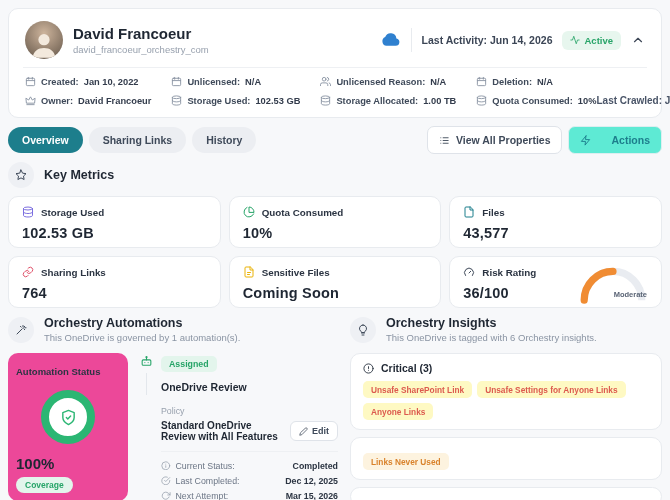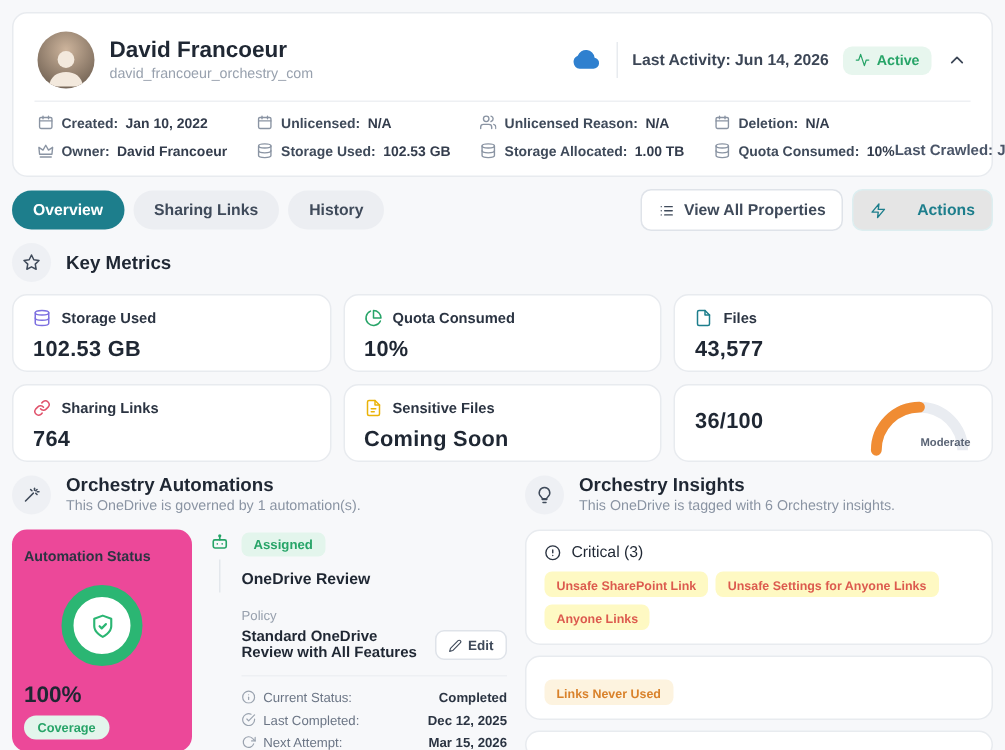--- a/index.html
+++ b/index.html
@@ -42,21 +42,21 @@
   
   .tabs-row { display: flex; align-items: center; gap: 6px; }
   .tabs { display: flex; gap: 6px; }
   .tab { border: none; background: #eceef2; color: #3f4a5a; font-weight: 600; font-size: 10.5px;
     padding: 7px 14px; border-radius: 16px; font-family: inherit; cursor: pointer; }
   .tab.active { background: #1d7e8c; color: #fff; }
   .btn { display: inline-flex; align-items: center; gap: 6px; border: 1px solid #dfe3e9; background: #fff;
     border-radius: 7px; padding: 7px 11px; font-size: 10.5px; font-weight: 600; color: #3f4a5a;
     font-family: inherit; cursor: pointer; white-space: nowrap; }
   .btn .icon { width: 11px; height: 11px; }
-  .btn.teal { background: #e5e5e5; border-color: #ddeef0; color: #1d7e8c; gap: 20px; }
+  .btn.teal { background: #5eead4; border-color: #ddeef0; color: #1d7e8c; gap: 20px; }
 
   
   .section-head { display: flex; align-items: center; gap: 10px; }
   .icon-circle { width: 26px; height: 26px; border-radius: 50%; background: #eef0f4; color: #3f4a5a;
     display: flex; align-items: center; justify-content: center; flex: none; }
   .icon-circle .icon { width: 12px; height: 12px; }
   .sh-title { font-size: 12.5px; font-weight: 700; color: #1f2733; }
   .sh-sub { font-size: 9.5px; color: #8a94a3; margin-top: 2px; }
 
   
@@ -99,21 +99,21 @@
   .btn.sm .icon { width: 9px; height: 9px; }
   .assign-content .hdiv { margin: 9px 0 6px; }
   .s-row { display: flex; align-items: center; gap: 5px; font-size: 8.8px; color: #6b7585; padding: 2.5px 0; }
   .s-ic { width: 9.5px; height: 9.5px; color: #9aa3af; }
   .s-value { margin-left: auto; color: #2b3442; font-weight: 600; }
 
   .groups { display: flex; flex-direction: column; gap: 7px; margin-top: 10px; }
   .group { padding: 8px 12px 9px; }
   .g-head { display: flex; align-items: center; gap: 7px; }
   .g-ic { width: 11px; height: 11px; color: #2b3442; }
-  .g-label { font-size: 10.5px; font-weight: 400; color: #1f2733; }
+  .g-label { font-size: 10.5px; font-weight: 700; color: #1f2733; }
   .g-tags { display: flex; flex-wrap: wrap; gap: 5px; margin-top: 7px; }
   .tag { font-size: 8.3px; font-weight: 600; padding: 3.5px 8px; border-radius: 5px; white-space: nowrap; cursor: pointer; }
   .sev-critical { background: #fef9c3; color: #dc5a4e; }
   .sev-important { background: #fdf3df; color: #d9822b; }
 </style>
 </head>
 <body>
 
 <div class="page">
 
@@ -344,20 +344,29 @@
               <path d="M14 2H6a2 2 0 0 0-2 2v16a2 2 0 0 0 2 2h12a2 2 0 0 0 2-2V8z"></path>
               <path d="M14 2v6h6"></path>
               <path d="M9 13h6M9 17h4"></path>
             </svg>
           </span>
           <span class="m-label">Sensitive Files</span>
         </div>
         <div class="m-value">Coming Soon</div>
       </div>
       <div class="card metric">
+        <div class="m-head">
+          <span class="icon m-icon" style="color: rgb(63, 74, 90);">
+            <svg viewBox="0 0 24 24" fill="none" stroke="currentColor" stroke-width="2" stroke-linecap="round" stroke-linejoin="round">
+              <path d="M4.9 19a9 9 0 1 1 14.2 0"></path>
+              <path d="M12 14l3.5-3.5"></path>
+            </svg>
+          </span>
+          <span class="m-label">Risk Rating</span>
+        </div>
         <div class="m-value">36/100</div>
         <div class="gauge">
           <svg viewBox="0 0 80 44">
             <path d="M8 40A32 32 0 0 1 72 40" stroke="#e9ecf1" stroke-width="8" fill="none"></path>
             <path d="M8 40A32 32 0 0 1 72 40" stroke="#f08c33" stroke-width="8" fill="none" stroke-linecap="round" pathLength="100" stroke-dasharray="50 100"></path>
           </svg>
           <span class="gauge-label">Moderate</span>
         </div>
       </div>
     </div>

